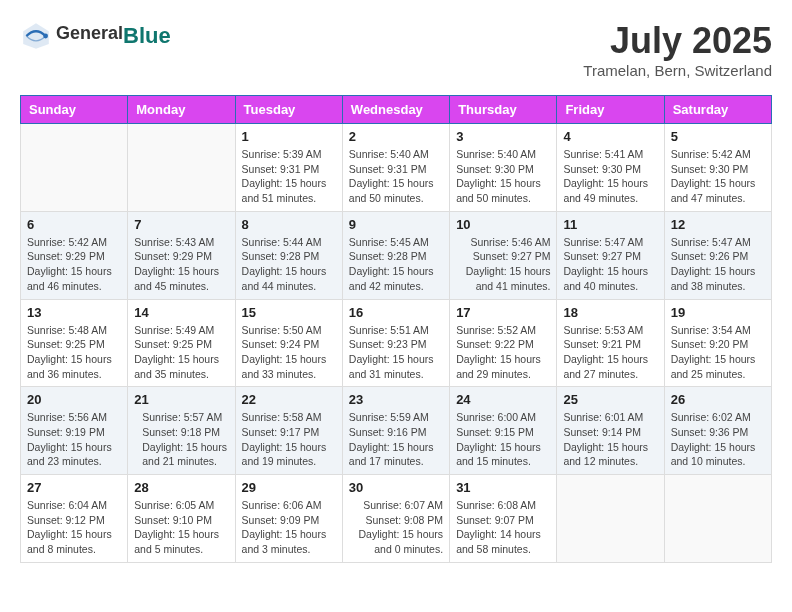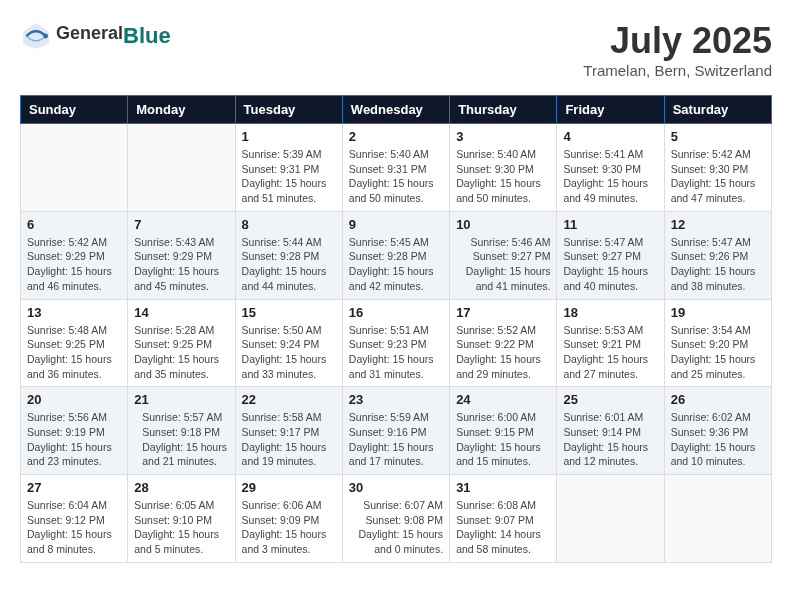--- a/index.html
+++ b/index.html
@@ -51,21 +51,21 @@
     .location-title {
       font-size: 15px;
       color: #555;
     }
     .calendar {
       width: 100%;
       border-collapse: collapse;
       border: 1px solid #ccc;
     }
     .calendar th {
-      background-color: #0f172a;
+      background-color: #d946ef;
       color: #fff;
       text-align: left;
       padding: 6px 8px;
       font-size: 13px;
       font-weight: bold;
       border: 1px solid #2a6db5;
     }
     .calendar td {
       width: 14.28%;
       vertical-align: top;
@@ -209,21 +209,21 @@
       </tr>
       <tr>
         <td>
           <div class="day-number">13</div>
           <div class="day-info" style="white-space: pre-line;">Sunrise: 5:48 AM
 Sunset: 9:25 PM
 Daylight: 15 hours and 36 minutes.</div>
         </td>
         <td>
           <div class="day-number">14</div>
-          <div class="day-info" style="white-space: pre-line;">Sunrise: 5:28 AM
+          <div class="day-info" style="white-space: pre-line;">Sunrise: 5:49 AM
 Sunset: 9:25 PM
 Daylight: 15 hours and 35 minutes.</div>
         </td>
         <td>
           <div class="day-number">15</div>
           <div class="day-info" style="white-space: pre-line;">Sunrise: 5:50 AM
 Sunset: 9:24 PM
 Daylight: 15 hours and 33 minutes.</div>
         </td>
         <td>

